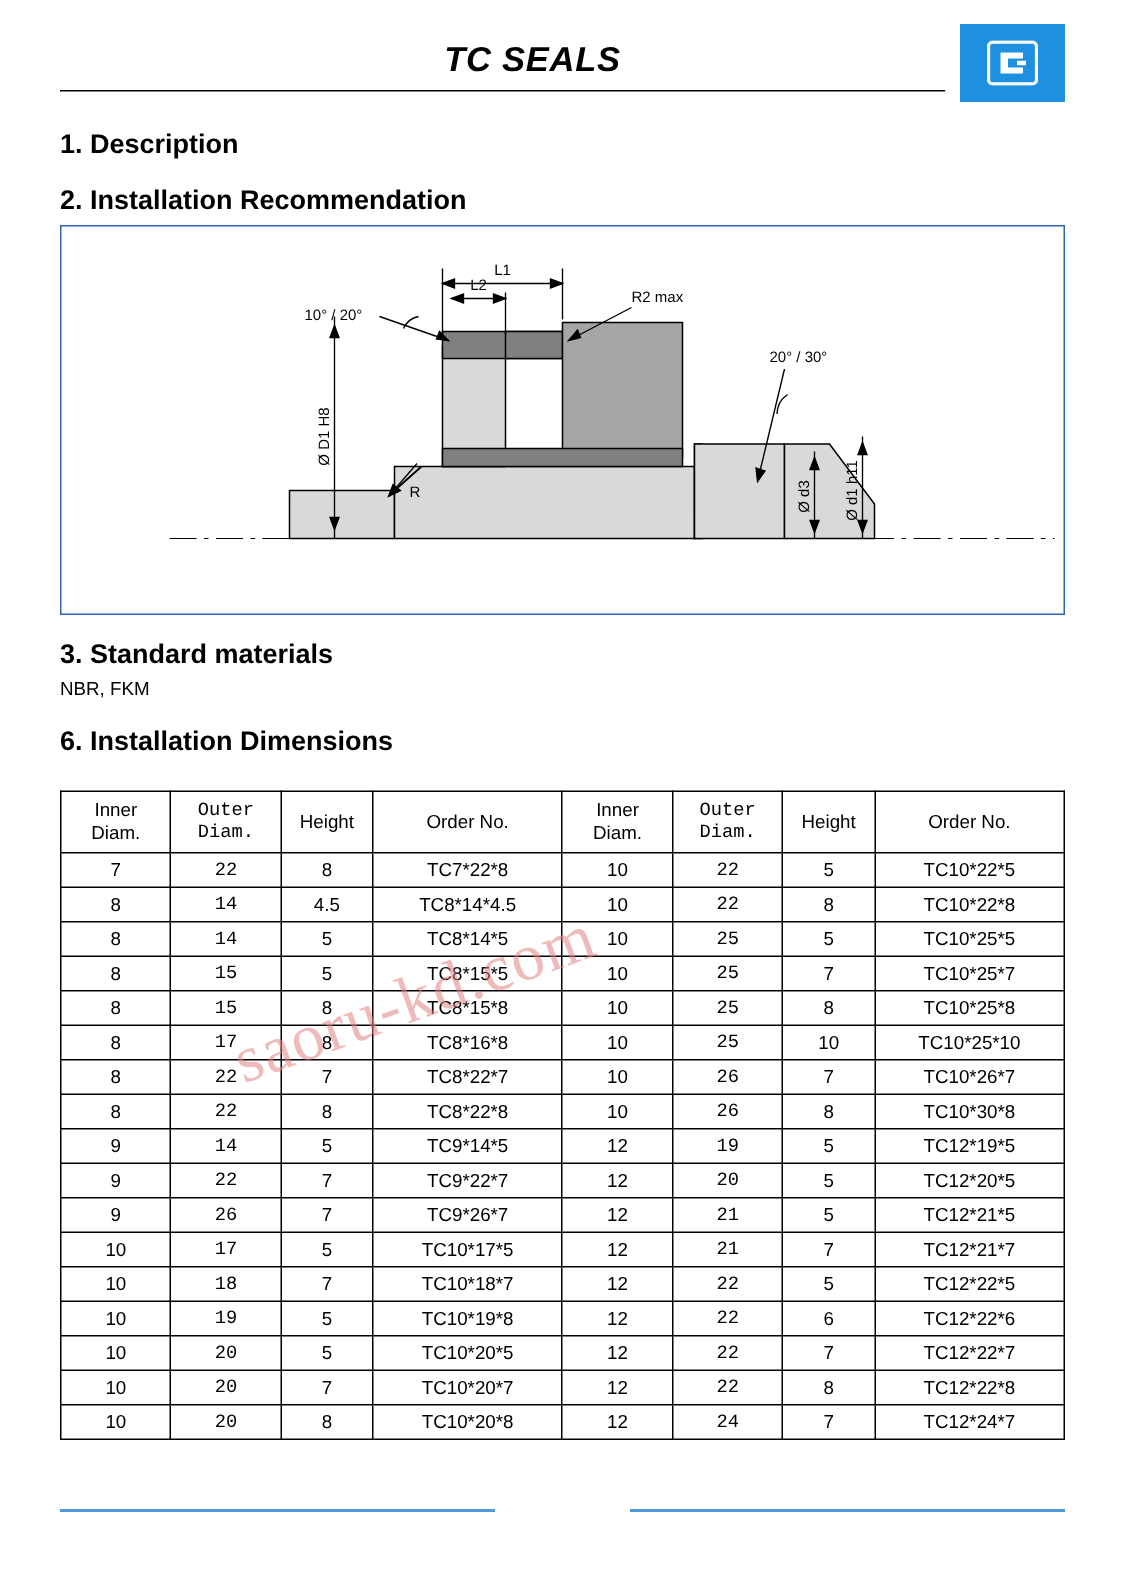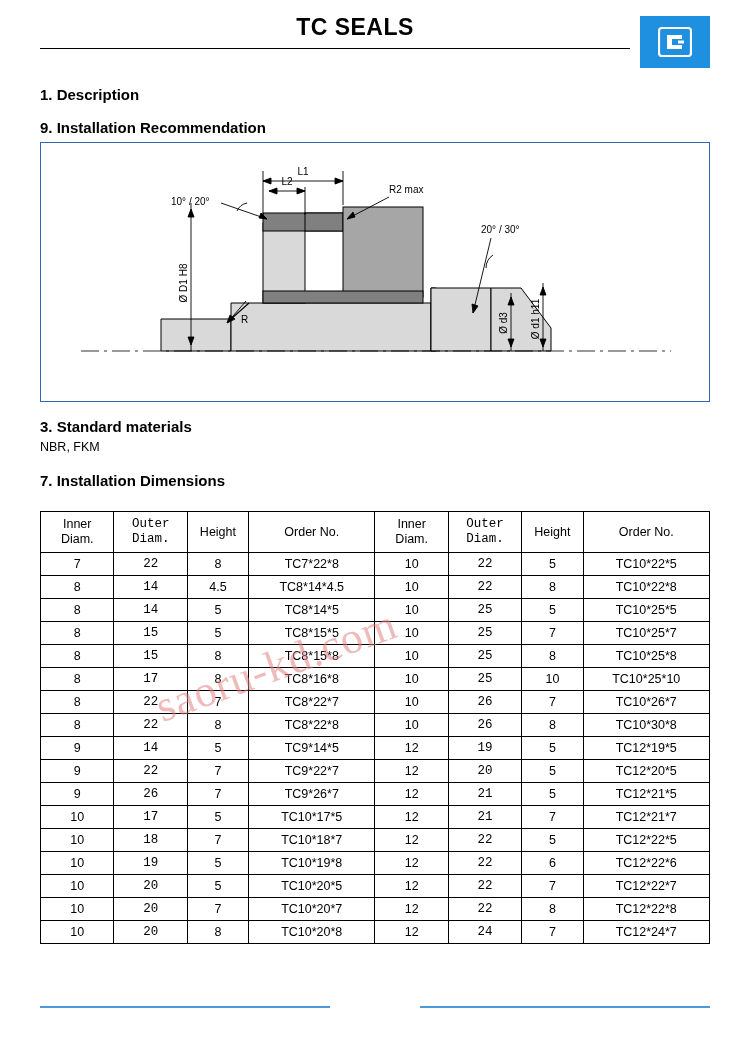--- a/index.html
+++ b/index.html
@@ -20,22 +20,23 @@
     width: 750px;
     height: 1060px;
     box-sizing: border-box;
     padding: 0 40px;
   }
 
   
   .header {
     position: relative;
     height: 70px;
-    padding-top: 10px;
+    padding-top: 22px;
     box-sizing: border-box;
+    font-style: italic;
   }
   .doc-title {
     text-align: center;
     font-size: 23px;
     font-weight: bold;
     letter-spacing: 0.5px;
     line-height: 34px;
     padding-right: 40px;
   }
   .logo-box {
@@ -55,37 +56,38 @@
     position: relative;
   }
   .header-rule {
     border-bottom: 1.5px solid #000;
     margin-top: 4px;
     margin-right: 80px;
   }
 
   
   .section-title {
-    font-size: 15px;
+    font-size: 18px;
     font-weight: bold;
     margin-top: 16px;
     margin-bottom: 4px;
   }
   .body-text {
     font-size: 12.5px;
     line-height: 17px;
   }
 
   
   .diagram-box {
     border: 1px solid #2e67b1;
     height: 258px;
     margin-top: 6px;
     position: relative;
     background: #ffffff;
+    padding-left: 32px;
   }
   .diagram-box svg { display: block; }
 
   
   .dim-table {
     border-collapse: collapse;
     width: 100%;
     margin-top: 22px;
     font-size: 12.5px;
   }
@@ -147,21 +149,21 @@
         <rect x="1" y="1" width="32" height="28" rx="3" fill="none" stroke="#ffffff" stroke-width="2.2"></rect>
         <path d="M9 8 L24 8 L24 12 L14 12 L14 18 L24 18 L24 22 L9 22 Z" fill="#ffffff"></path>
         <path d="M20 13.5 L26 13.5 L26 16.5 L20 16.5 Z" fill="#ffffff"></path>
       </svg>
     </div>
     <div class="header-rule"></div>
   </div>
 
   <div class="section-title">1.  Description</div>
 
-  <div class="section-title">9. Installation Recommendation</div>
+  <div class="section-title">2. Installation Recommendation</div>
 
   <div class="diagram-box">
     <svg width="668" height="256" viewBox="0 0 668 256">
 
       <g stroke="#000" stroke-width="1" fill="none">
 
         <path d="M120 176 L190 176 L190 208 L120 208 Z" fill="#d9d9d9"></path>
 
         <path d="M190 160 L390 160 L390 208 L190 208 Z" fill="#d9d9d9"></path>
 
@@ -245,21 +247,21 @@
         <polygon points="502,144 499,152 505,152" fill="#000"></polygon>
         <polygon points="502,204 499,196 505,196" fill="#000"></polygon>
       </g>
       <text x="498" y="176" font-family="Liberation Sans, sans-serif" font-size="10" text-anchor="middle" transform="rotate(-90 498 176)">Ø d1 h11</text>
     </svg>
   </div>
 
   <div class="section-title">3. Standard materials</div>
   <div class="body-text">NBR, FKM</div>
 
-  <div class="section-title">7.  Installation Dimensions</div>
+  <div class="section-title">6.  Installation Dimensions</div>
 
   <table class="dim-table">
     <thead>
       <tr>
         <td class="col-inner">
             <div>Inner</div>
             <div>Diam.</div>
           </td>
         <td class="col-outer">
             <div>Outer</div>

